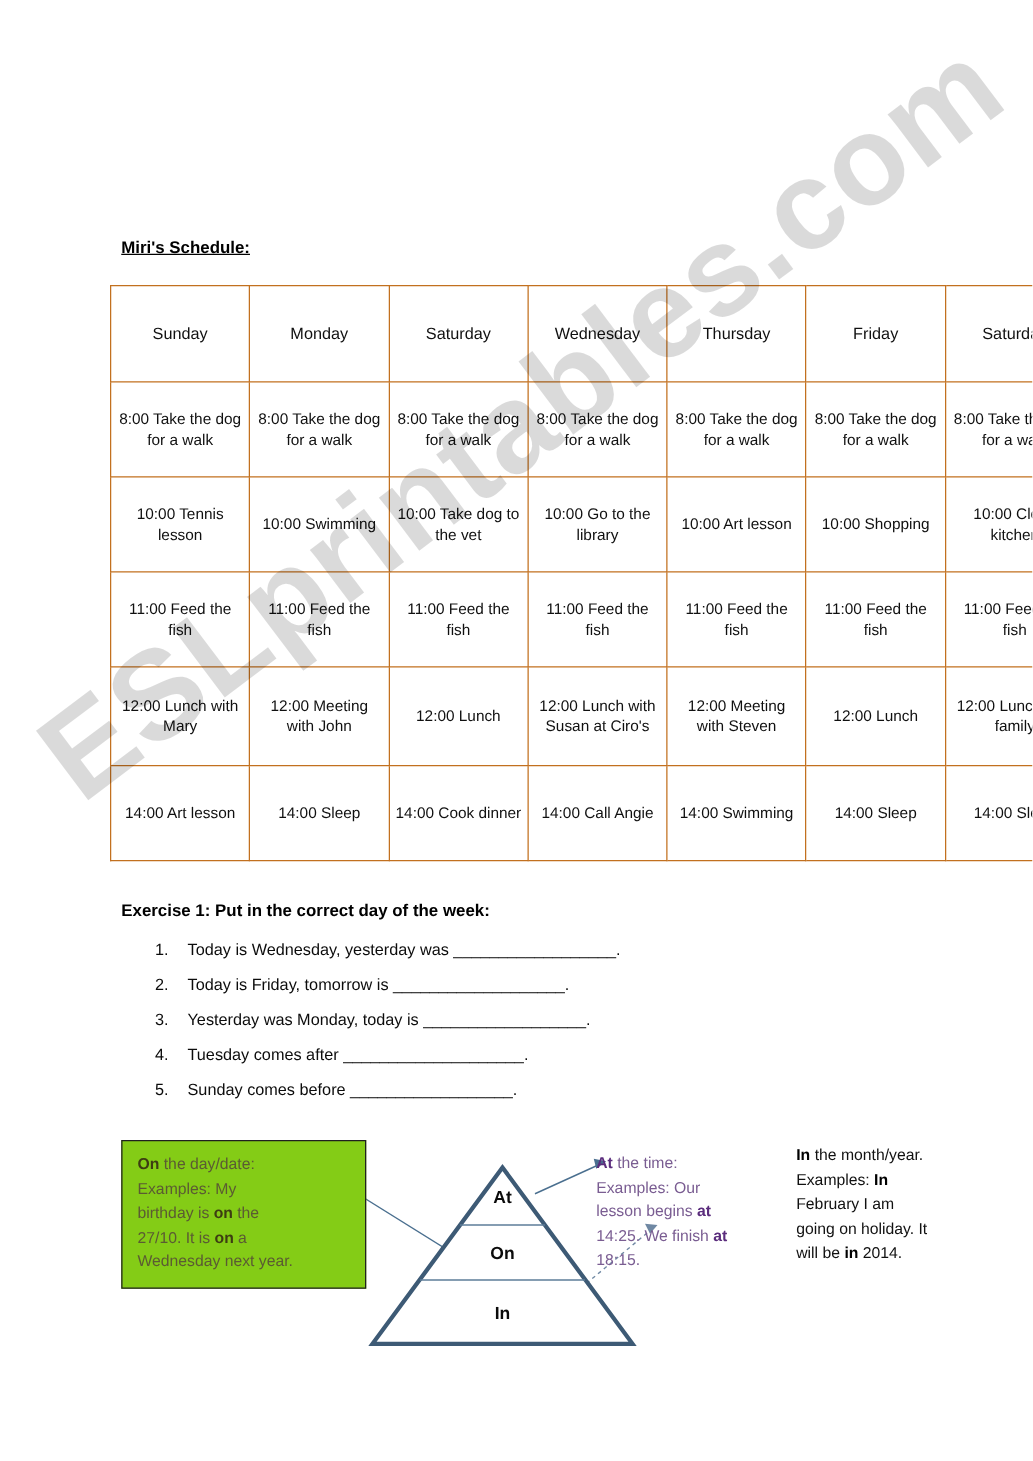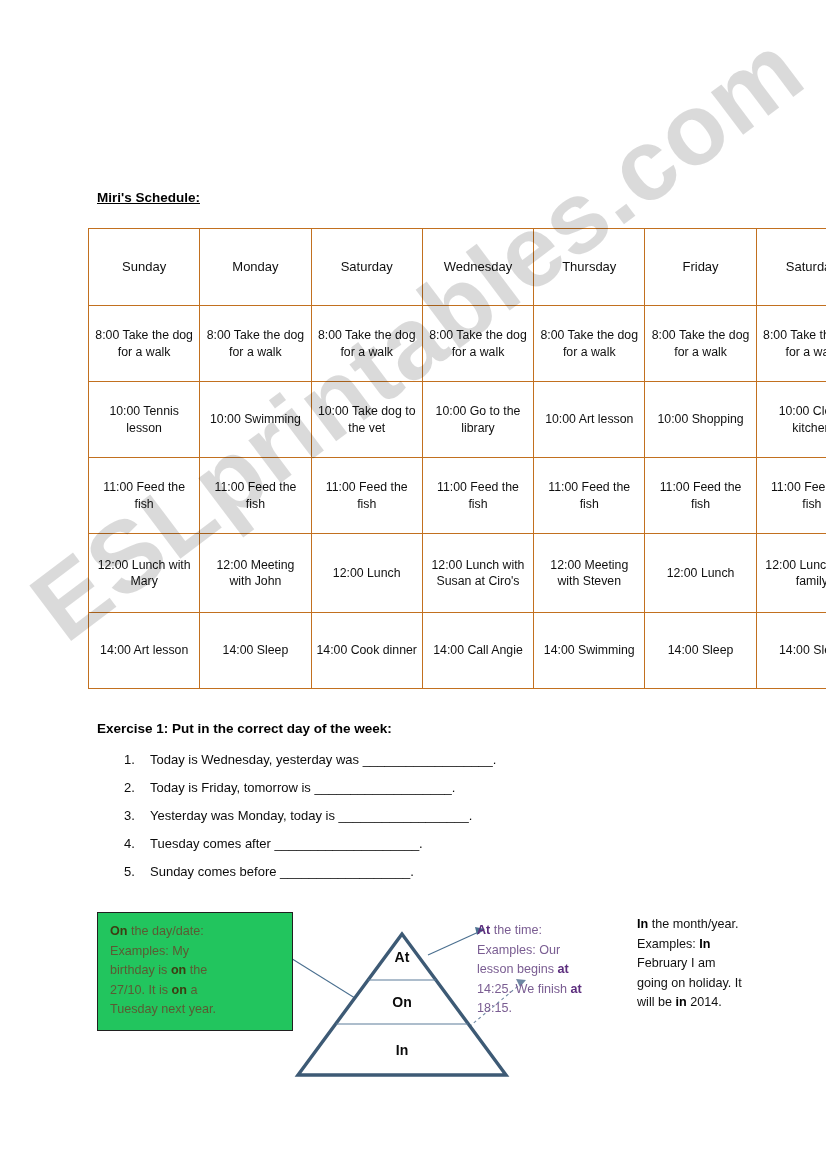--- a/index.html
+++ b/index.html
@@ -157,21 +157,21 @@
   #exercise-list .ex-text { white-space: pre; }
 
   
   #on-box {
     position: absolute;
     left: 97px;
     top: 912px;
     width: 172px;
     padding: 9px 10px 10px 12px;
     border: 1.4px solid #202020;
-    background: #22c55e;
+    background: #84cc16;
     font-size: 12.6px;
     line-height: 1.55;
     color: #5b5b33;
     z-index: 3;
   }
   #on-box b { color: #3d3d12; }
 
   #at-block {
     position: absolute;
     left: 477px;
@@ -331,21 +331,21 @@
     <text class="pyr-label" x="147" y="57" text-anchor="middle">At</text>
     <text class="pyr-label" x="147" y="102" text-anchor="middle">On</text>
     <text class="pyr-label" x="147" y="150" text-anchor="middle">In</text>
   </svg>
 
   <div id="on-box">
     <div><b>On</b><span> the day/date:</span></div>
     <div>Examples: My</div>
     <div><span>birthday is </span><b>on</b><span> the</span></div>
     <div><span>27/10.  It is </span><b>on</b><span> a</span></div>
-    <div>Tuesday next year.</div>
+    <div>Wednesday next year.</div>
   </div>
 
   <div id="at-block">
     <div><b>At</b><span> the time:</span></div>
     <div>Examples:  Our</div>
     <div><span>lesson begins </span><b>at</b></div>
     <div><span>14:25.  We finish </span><b>at</b></div>
     <div>18:15.</div>
   </div>
 

